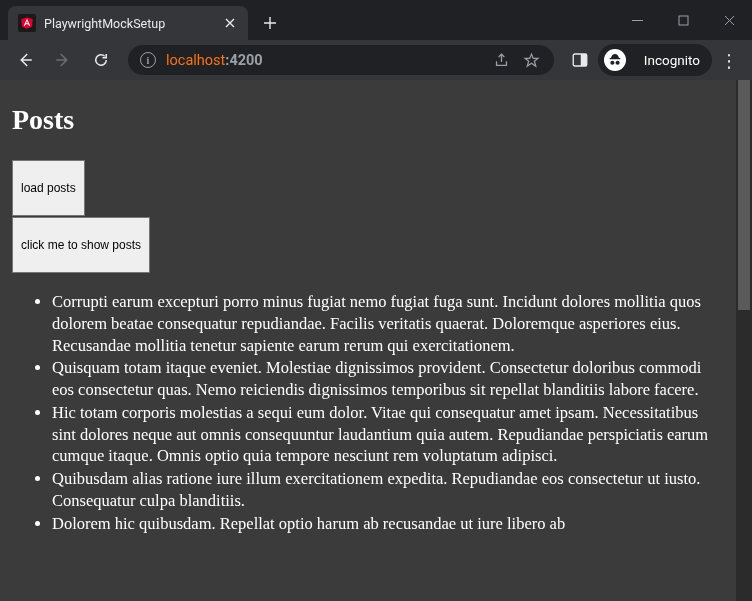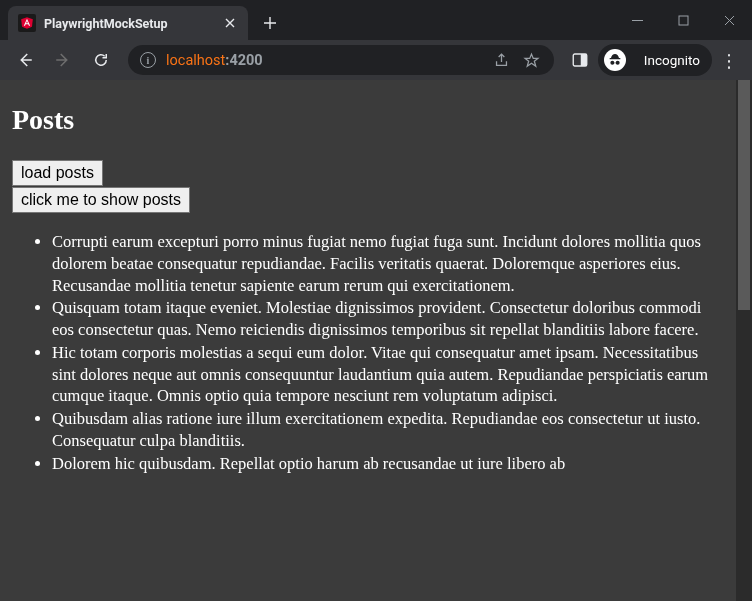--- a/index.html
+++ b/index.html
@@ -21,21 +21,20 @@
       background: #202124;
       display: flex;
       align-items: center;
       justify-content: space-between;
     }
     .tabs-area {
       display: flex;
       align-items: flex-end;
       height: 100%;
       padding-left: 8px;
-      font-weight: bold;
     }
     .tab {
       background: #35363a;
       height: 34px;
       min-width: 240px;
       border-radius: 8px 8px 0 0;
       display: flex;
       align-items: center;
       padding: 0 10px;
       gap: 8px;
@@ -266,22 +265,22 @@
       display: flex;
       flex-direction: column;
       align-items: flex-start;
       gap: 1px;
       margin-bottom: 18px;
     }
     .page-btn {
       background: #efefef;
       color: #000;
       border: 1px solid #767676;
-      padding: 3px 8px;
-      font-size: 16px;
+      padding: 20px 8px;
+      font-size: 12px;
       font-family: Arial, sans-serif;
       cursor: pointer;
     }
     .content ul {
       padding-left: 40px;
       font-size: 16.5px;
       line-height: 1.32;
     }
     .content li {
       margin-bottom: 1px;

